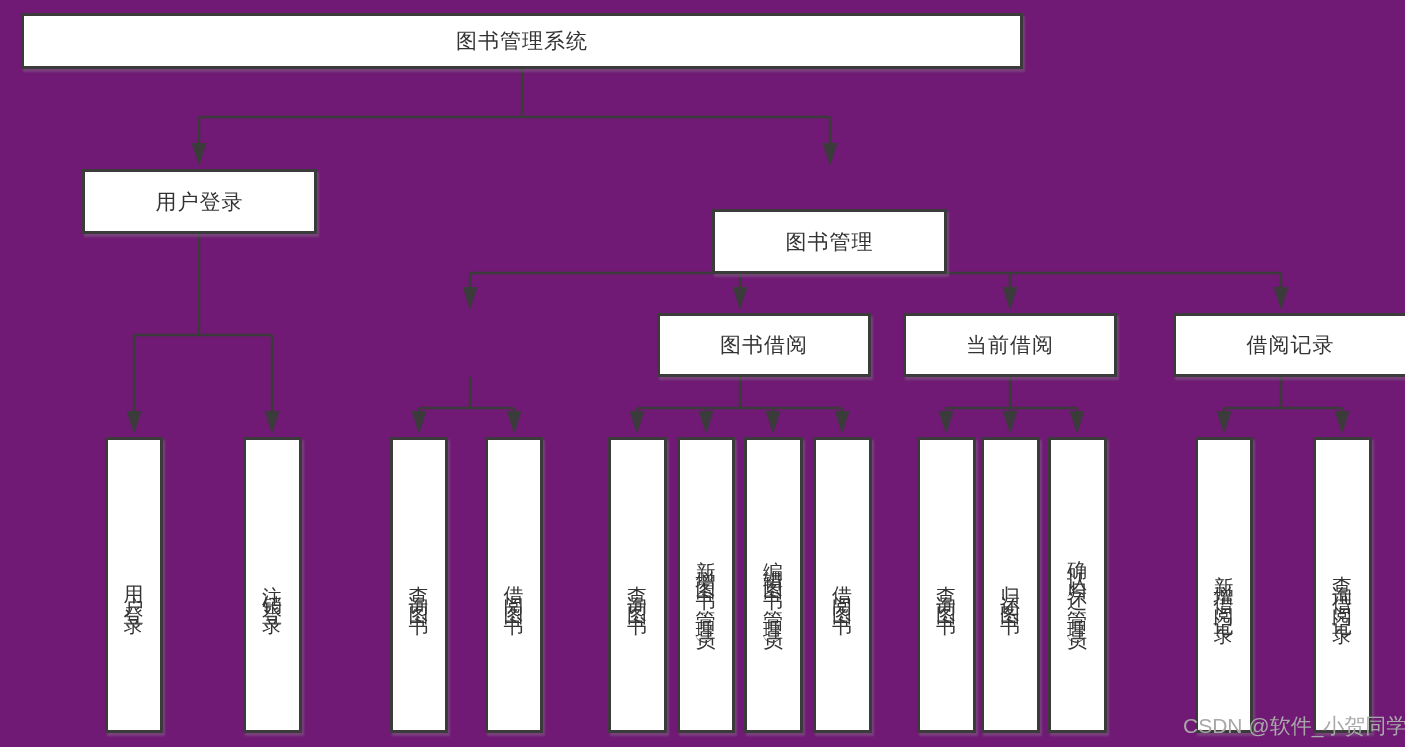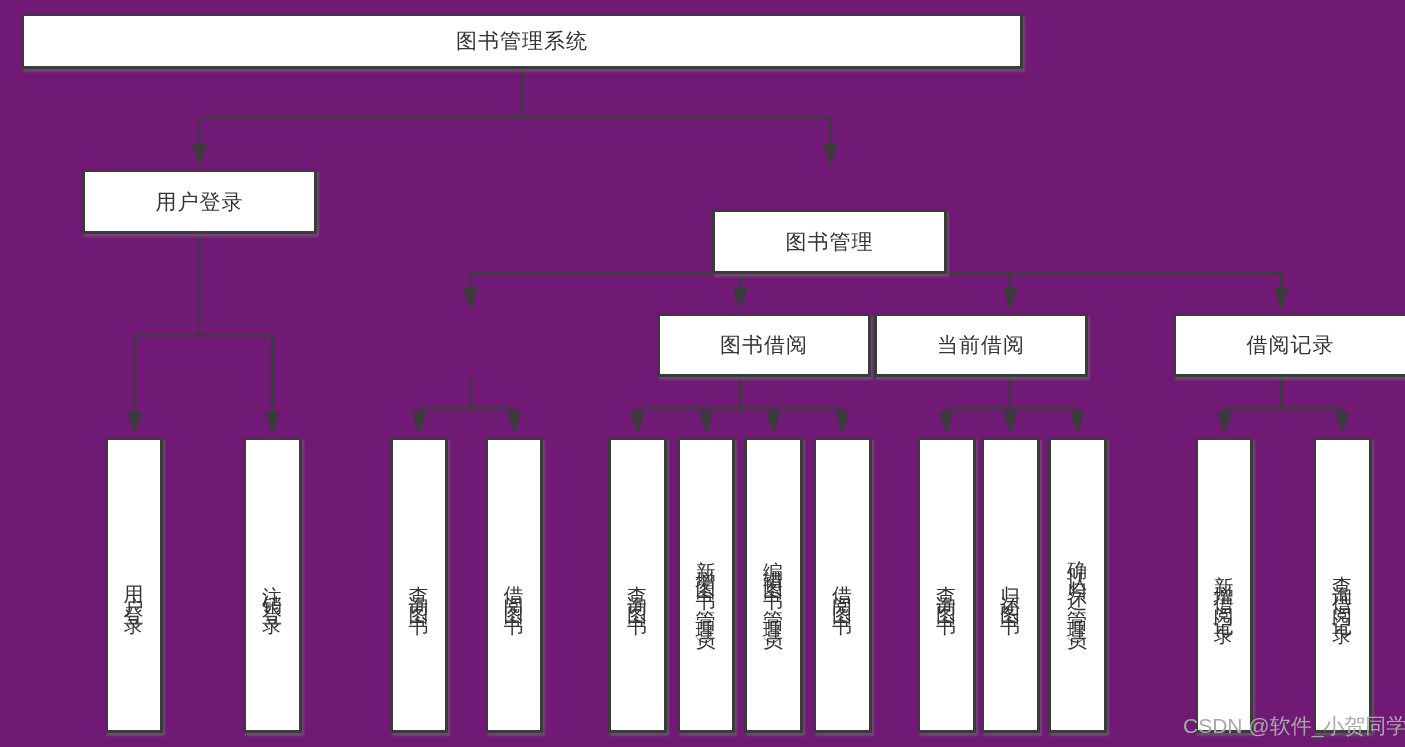--- a/index.html
+++ b/index.html
@@ -122,21 +122,21 @@
   <div class="box" style="left: 82px; top: 169px; width: 235px; height: 65px; border-color: rgb(59, 59, 59); color: rgb(51, 51, 51);">
     <span class="h-label">用户登录</span>
   </div>
   <div class="box" style="left: 712px; top: 169px; width: 235px; height: 65px; border-color: rgb(59, 59, 59); color: rgb(51, 51, 51); margin-top: 40px;">
     <span class="h-label">图书管理</span>
   </div>
 
   <div class="box" style="left: 633px; top: 313px; width: 214px; height: 64px; border-color: rgb(59, 59, 59); color: rgb(51, 51, 51); margin-left: 24px;">
     <span class="h-label">图书借阅</span>
   </div>
-  <div class="box" style="left: 874px; top: 313px; width: 214px; height: 64px; border-color: rgb(59, 59, 59); color: rgb(51, 51, 51);">
+  <div class="box" style="left: 903px; top: 313px; width: 214px; height: 64px; border-color: rgb(59, 59, 59); color: rgb(51, 51, 51);">
     <span class="h-label">当前借阅</span>
   </div>
   <div class="box" style="left: 1173px; top: 313px; width: 235px; height: 64px; border-color: rgb(59, 59, 59); color: rgb(51, 51, 51);">
     <span class="h-label">借阅记录</span>
   </div>
 
   <div class="box" style="left: 105px; top: 437px; width: 58px; height: 296px; border-color: rgb(59, 59, 59); color: rgb(51, 51, 51);">
     <span class="v-label">用户登录</span>
   </div>
   <div class="box" style="left: 243px; top: 437px; width: 59px; height: 296px; border-color: rgb(59, 59, 59); color: rgb(51, 51, 51);">

